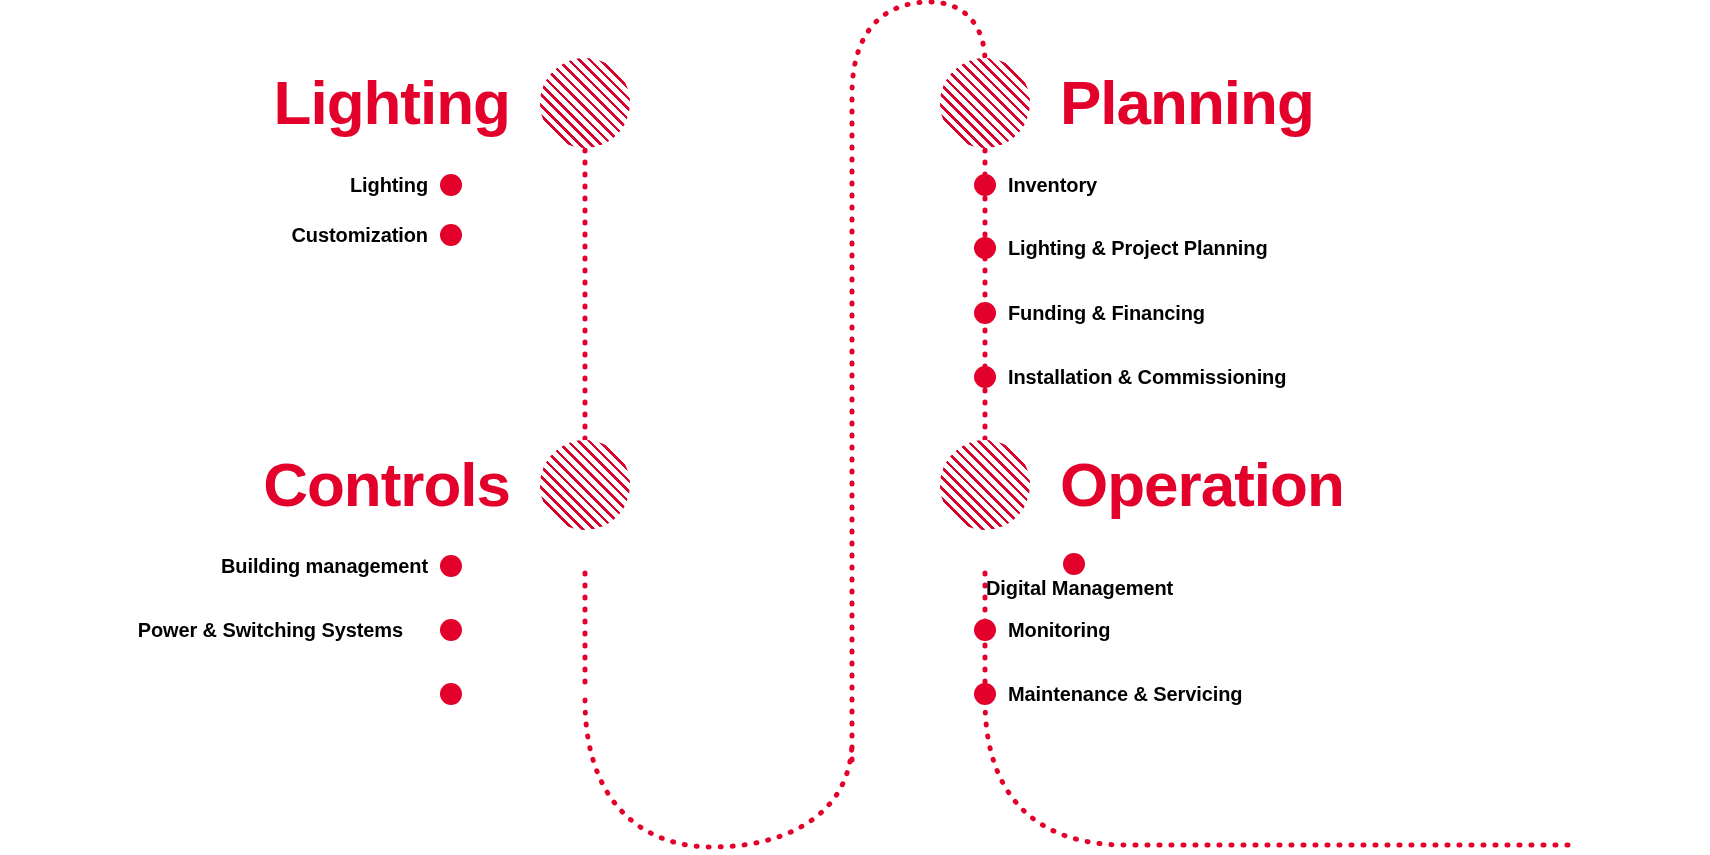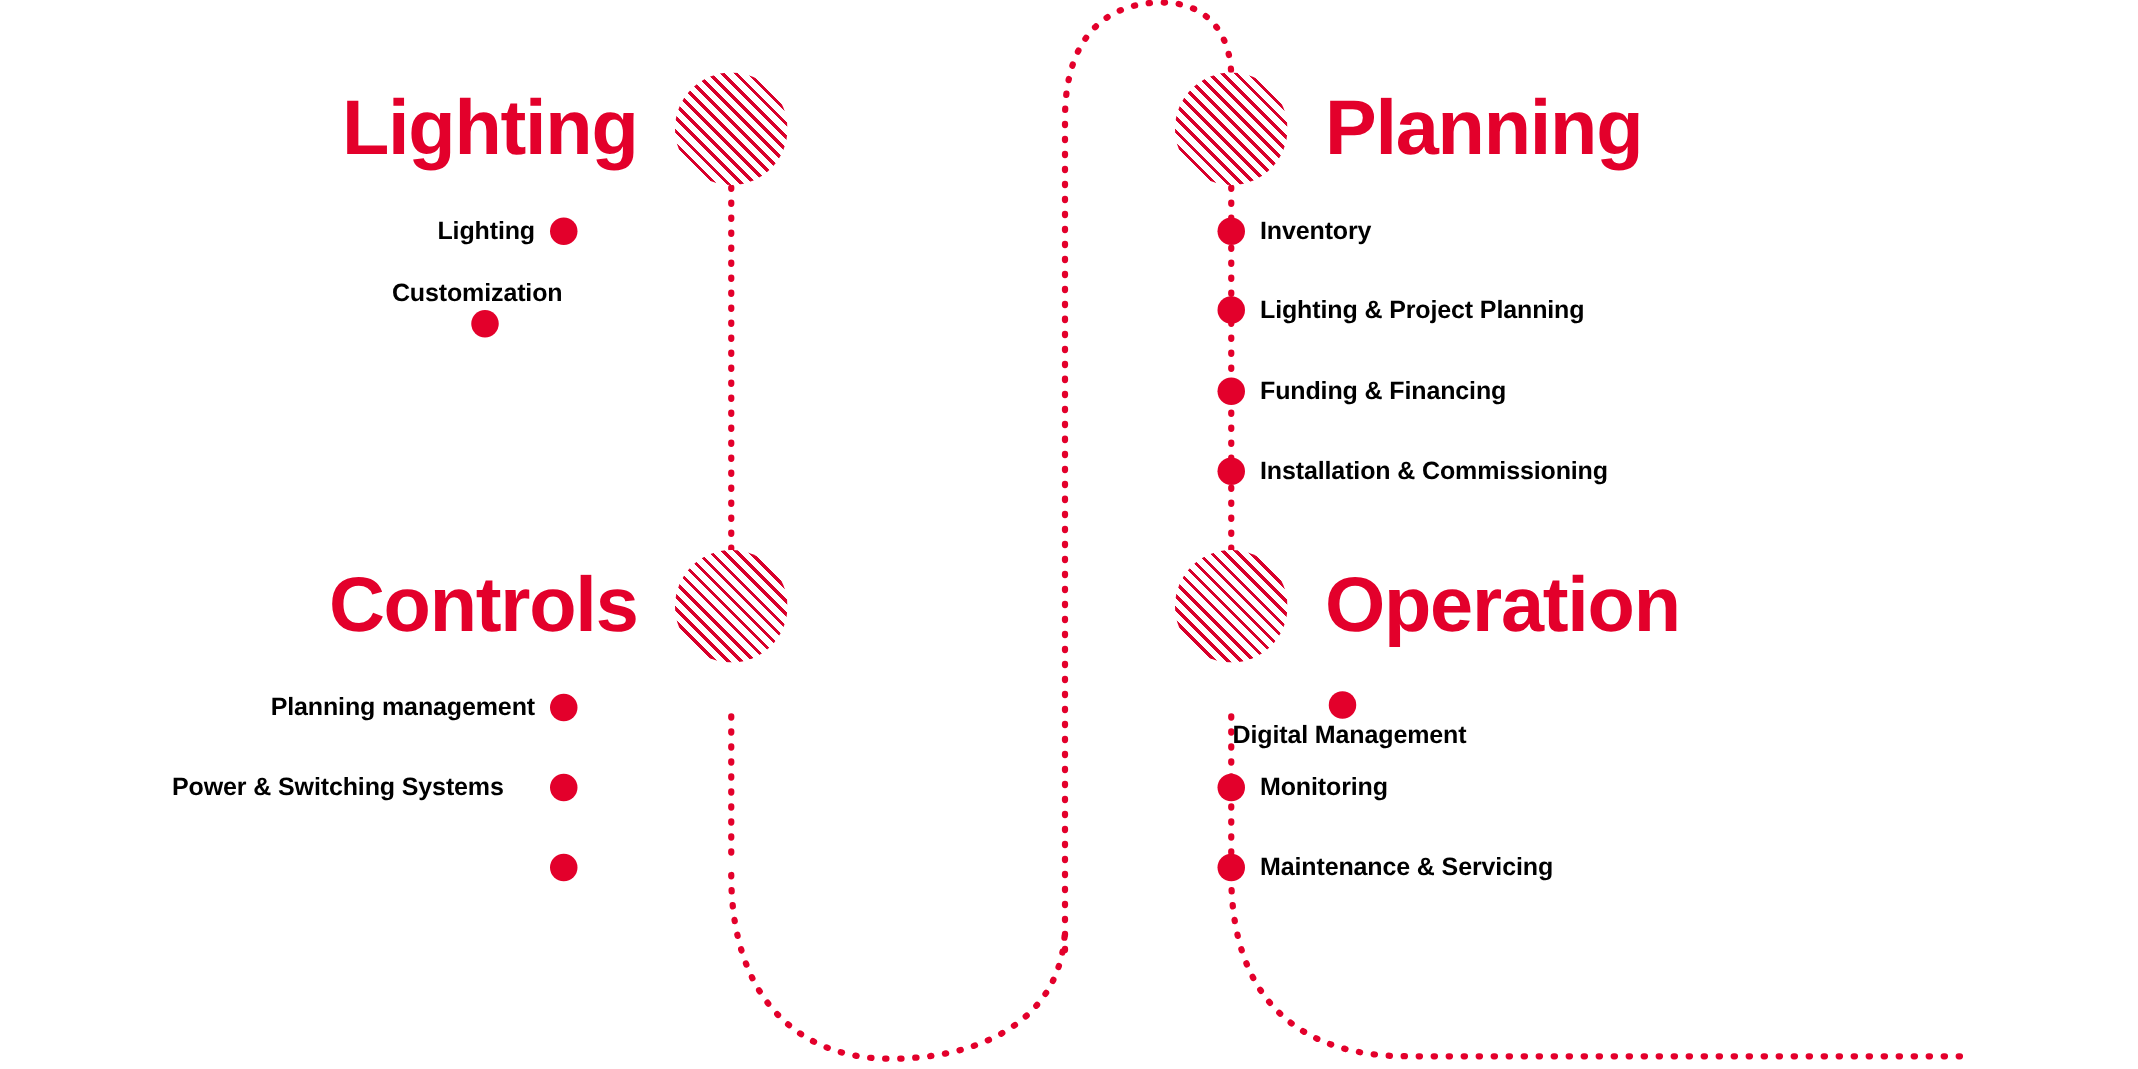--- a/index.html
+++ b/index.html
@@ -116,21 +116,21 @@
     <path d="M985,700 C985,800 1040,845 1125,845 L1605,845" fill="none" stroke="#e3002b" stroke-width="5" stroke-linecap="round" stroke-dasharray="1 11"></path>
   </svg>
 
   <div class="cluster-circle" style="left:540px; top:58px;"></div>
   <div class="cluster-title left-title" style="left:140px; top:72px; width:370px;">Lighting</div>
 
   <div class="item left" style="top:172px;">
     <span class="item-label">Lighting</span>
     <span class="node-dot"></span>
   </div>
-  <div class="item left" style="top:244px;flex-direction:column;">
+  <div class="item left" style="top:222px;">
     <span class="item-label">Customization</span>
     <span class="node-dot"></span>
   </div>
 
   <div class="cluster-circle" style="left:940px; top:58px;"></div>
   <div class="cluster-title" style="left:1060px; top:72px;">Planning</div>
 
   <div class="item right" style="top:172px;">
     <span class="node-dot"></span>
     <span class="item-label">Inventory</span>
@@ -145,21 +145,21 @@
   </div>
   <div class="item right" style="top:364px;">
     <span class="node-dot"></span>
     <span class="item-label">Installation &amp; Commissioning</span>
   </div>
 
   <div class="cluster-circle" style="left:540px; top:440px;"></div>
   <div class="cluster-title left-title" style="left:140px; top:454px; width:370px;">Controls</div>
 
   <div class="item left" style="top:553px;">
-    <span class="item-label">Planning management</span>
+    <span class="item-label">Building management</span>
     <span class="node-dot"></span>
   </div>
   <div class="item left" style="top:617px;gap:25px;">
     <span class="item-label">Power &amp; Switching Systems</span>
     <span class="node-dot"></span>
   </div>
   <div class="item left" style="top:681px;">
     <span class="node-dot"></span>
   </div>
 

